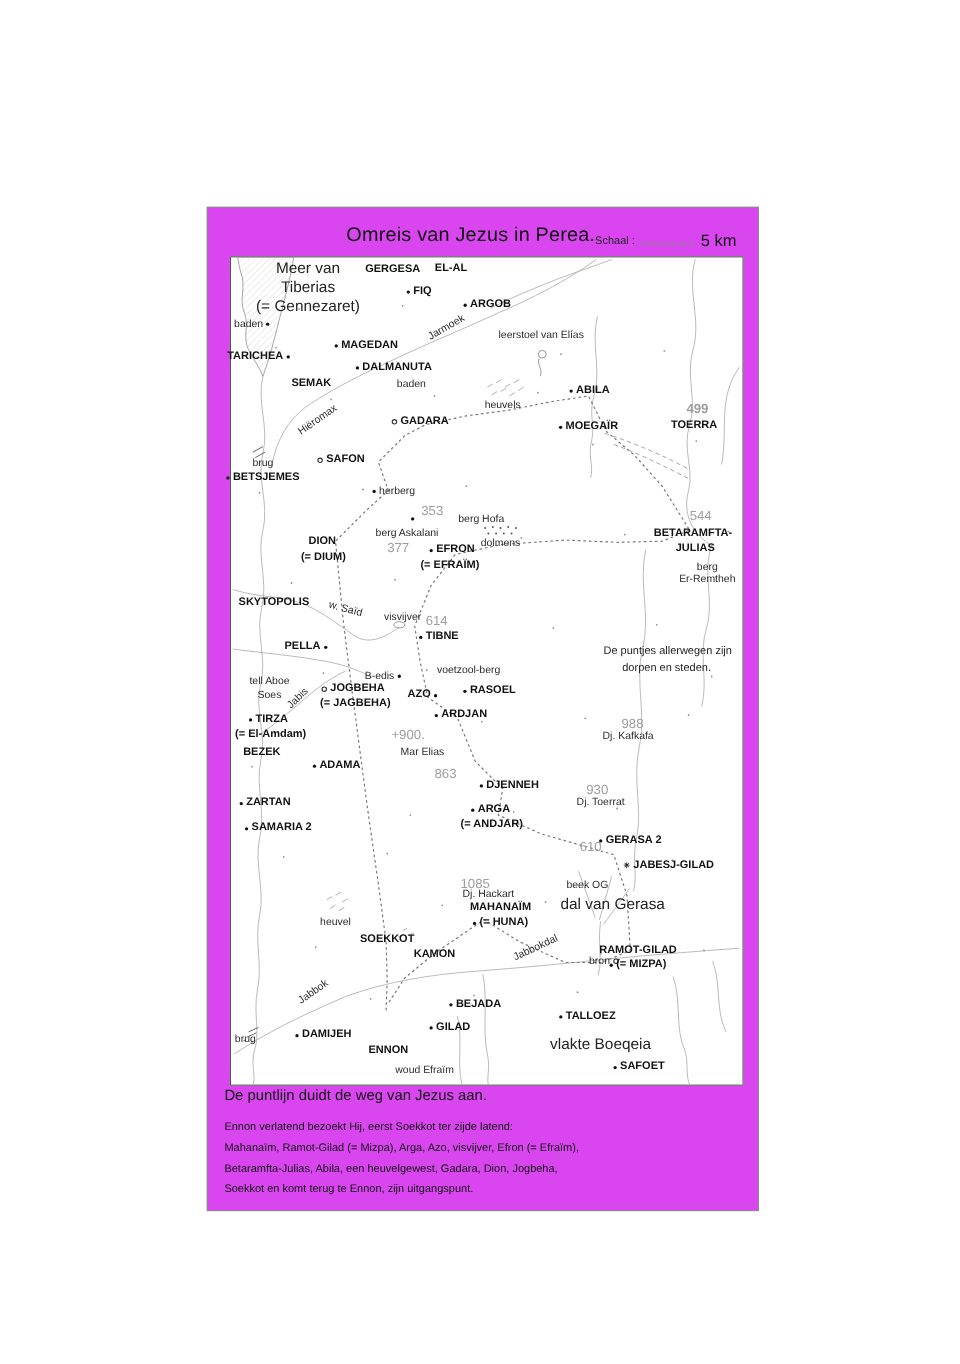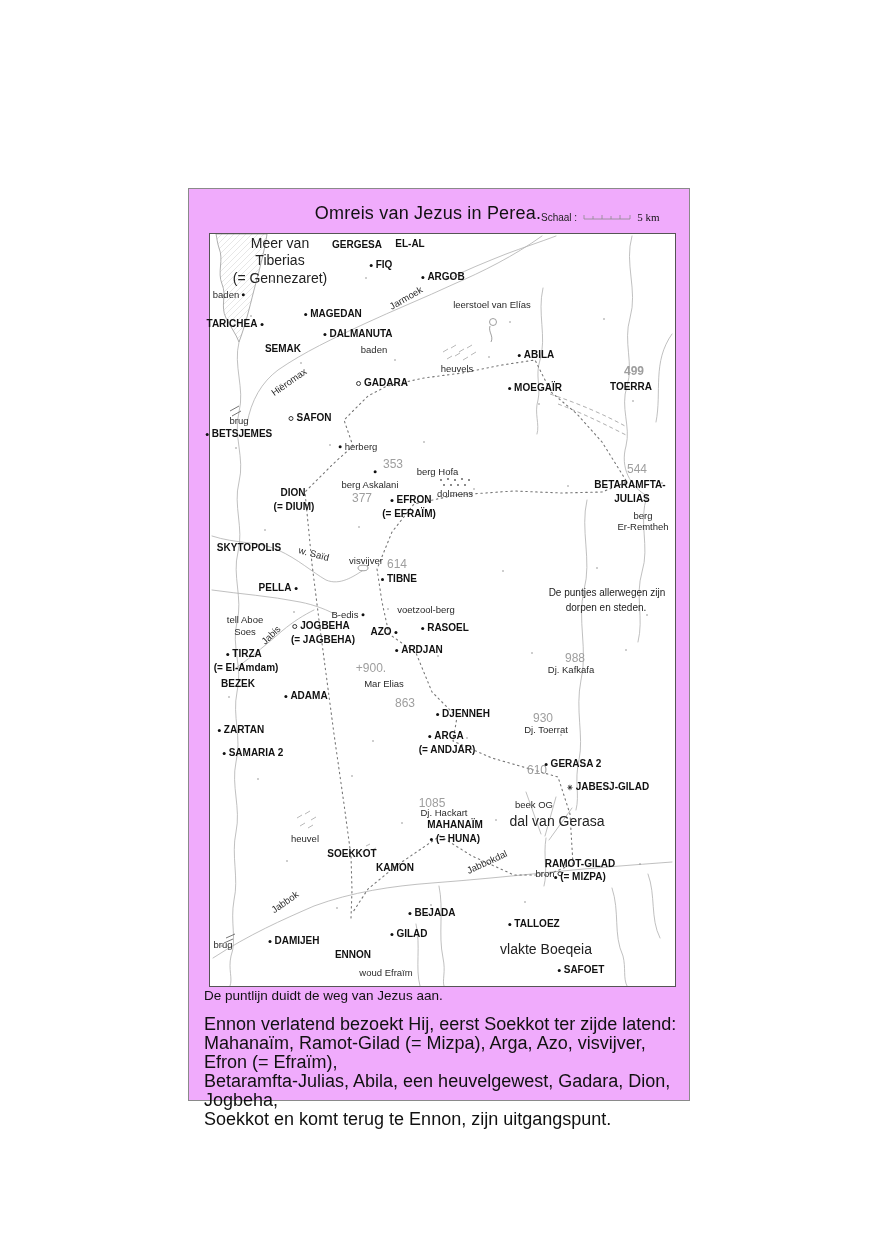--- a/index.html
+++ b/index.html
@@ -1,39 +1,39 @@
 <!DOCTYPE html>
 <html style="--ink: #1a1a1a; --elev: #9e9e9e; --river: #b0b0b0; --route: #777777; --border: #555555;"><head>
 <meta charset="utf-8">
 <style>
   :root{
     --ink:#1a1a1a; --elev:#9e9e9e; --river:#b0b0b0; --route:#777777; --border:#555555;
   }
   html,body{margin:0;padding:0;background:#fff;}
   body{width:873px;height:1240px;position:relative;font-family:"Liberation Sans",sans-serif;color:var(--ink);}
-  .frame{position:absolute;left:188px;top:188px;width:500px;height:911px;border:1px solid #8a8a8a;background:#f0abfc;}
+  .frame{position:absolute;left:188px;top:188px;width:500px;height:911px;border:1px solid #8a8a8a;background:#d946ef;}
   .title{position:absolute;left:0;top:14px;width:478px;text-align:center;font-size:18px;letter-spacing:.2px;color:#111;}
   .scalebar{position:absolute;left:352px;top:22px;display:flex;align-items:center;gap:6px;}
   .scalebar .sl{font-size:10px;color:#222;}
-  .scalebar .sv{font-size:11px;color:#111;font-family:Liberation Serif, serif;}
+  .scalebar .sv{font-size:15px;color:#111;}
   .mapbox{position:absolute;left:20px;top:44px;width:465px;height:752px;border:1px solid var(--border);background:#fff;}
   .mapbox svg.art{position:absolute;left:0;top:0;}
   .labels{position:absolute;left:0;top:0;width:465px;height:752px;}
   .lbl{position:absolute;display:flex;align-items:center;gap:3px;white-space:nowrap;transform:translate(-50%,-50%);line-height:1;}
   .lbl.b{font-weight:bold;font-size:10px;color:#111;}
   .lbl.p{font-size:9.5px;color:#2a2a2a;}
   .lbl.e{font-size:12px;color:var(--elev);}
   .lbl.L{font-size:14px;color:#222;}
   .lbl.n{font-size:10px;color:#222;}
   .mk{display:inline-block;flex:0 0 auto;}
   .mk.d{width:3px;height:3px;background:#111;border-radius:50%;}
   .mk.r{width:5px;height:5px;border:1px solid #333;border-radius:50%;background:#fff;box-sizing:border-box;}
   .mk.s{font-size:7px;color:#222;line-height:1;}
   .cap1{position:absolute;left:15px;top:799px;font-size:13.5px;color:#111;}
-  .cap2{position:absolute;left:15px;top:826px;font-size:18px;line-height:19px;color:#111;}
+  .cap2{position:absolute;left:15px;top:826px;font-size:10px;line-height:19px;color:#111;}
 </style>
 </head>
 <body>
 
 <div class="frame">
 
   <div class="title">Omreis van Jezus in Perea.</div>
 
   <div class="scalebar">
     <span class="sl">Schaal :</span>

